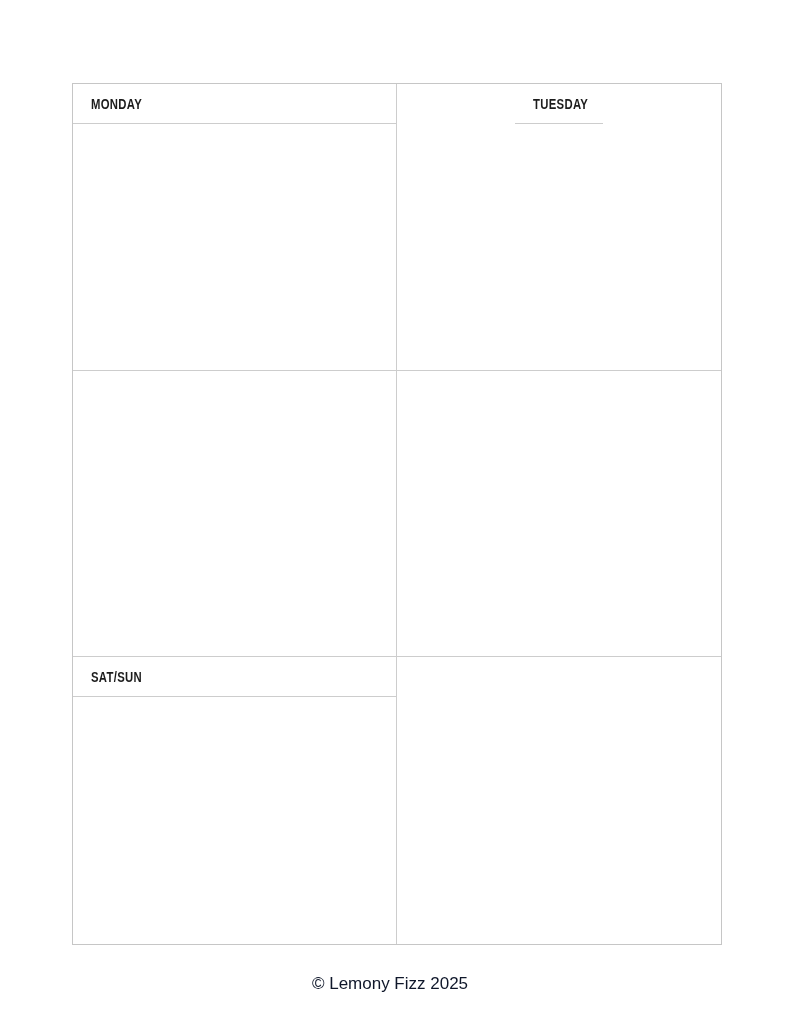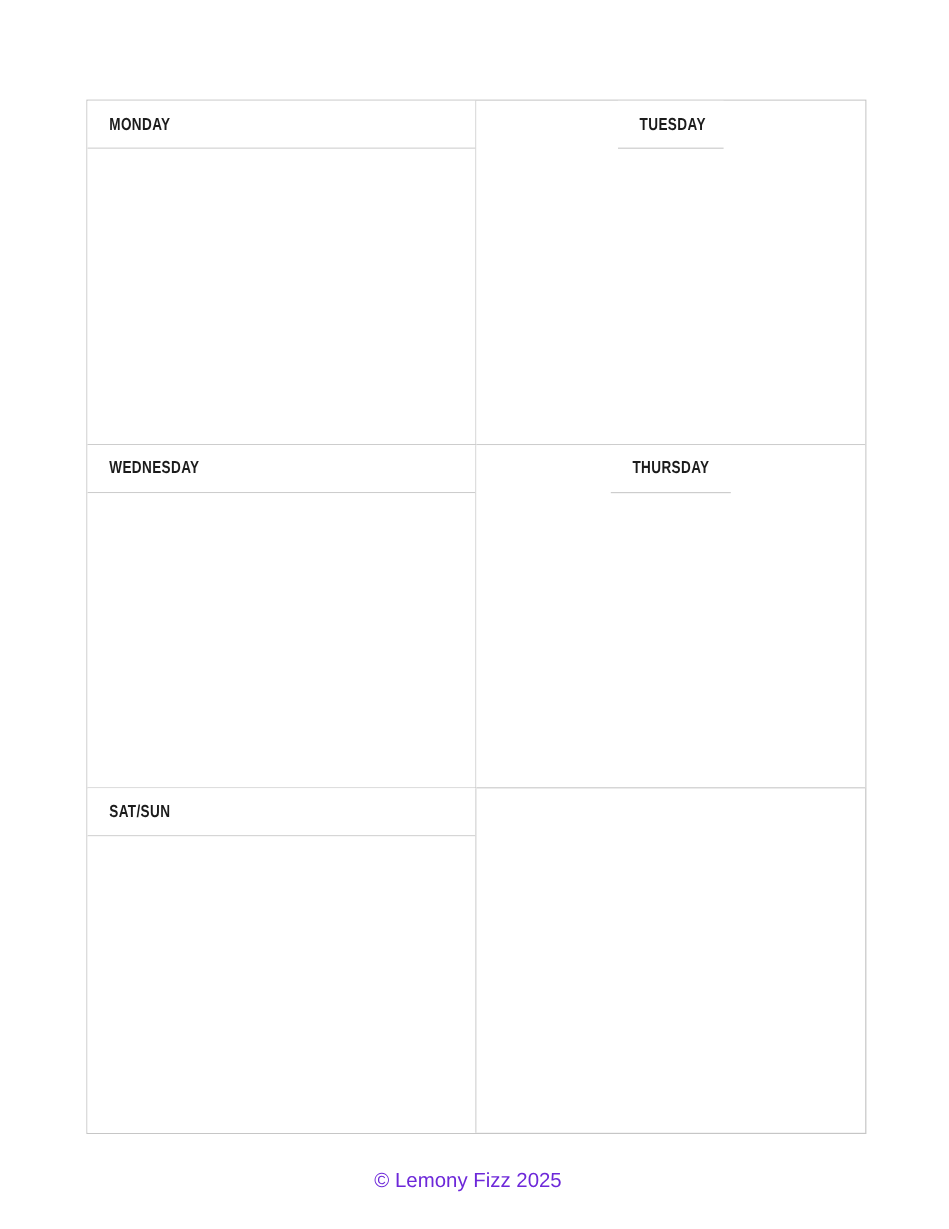--- a/index.html
+++ b/index.html
@@ -64,21 +64,21 @@
   .page-footer {
     position: absolute;
     left: 0;
     right: 11px;
     top: 972px;
     height: 24px;
     text-align: center;
     font-family: "Liberation Sans", sans-serif;
     font-size: 17px;
     line-height: 24px;
-    color: #6d28d9;
+    color: #0f172a;
   }
 </style>
 </head>
 <body>
 
 <div class="page">
 
   <div class="planner-grid">
 
     <div class="day-cell">
@@ -89,30 +89,24 @@
     </div>
 
     <div class="day-cell">
       <div class="day-header">
         <span class="day-label">TUESDAY</span>
       </div>
       <div class="day-body"></div>
     </div>
 
     <div class="day-cell">
-      <div class="day-header">
-        <span class="day-label">WEDNESDAY</span>
-      </div>
       <div class="day-body"></div>
     </div>
 
     <div class="day-cell">
-      <div class="day-header">
-        <span class="day-label">THURSDAY</span>
-      </div>
       <div class="day-body"></div>
     </div>
 
 
     <div class="day-cell">
       <div class="day-header">
         <span class="day-label">SAT/SUN</span>
       </div>
       <div class="day-body"></div>
     </div>

